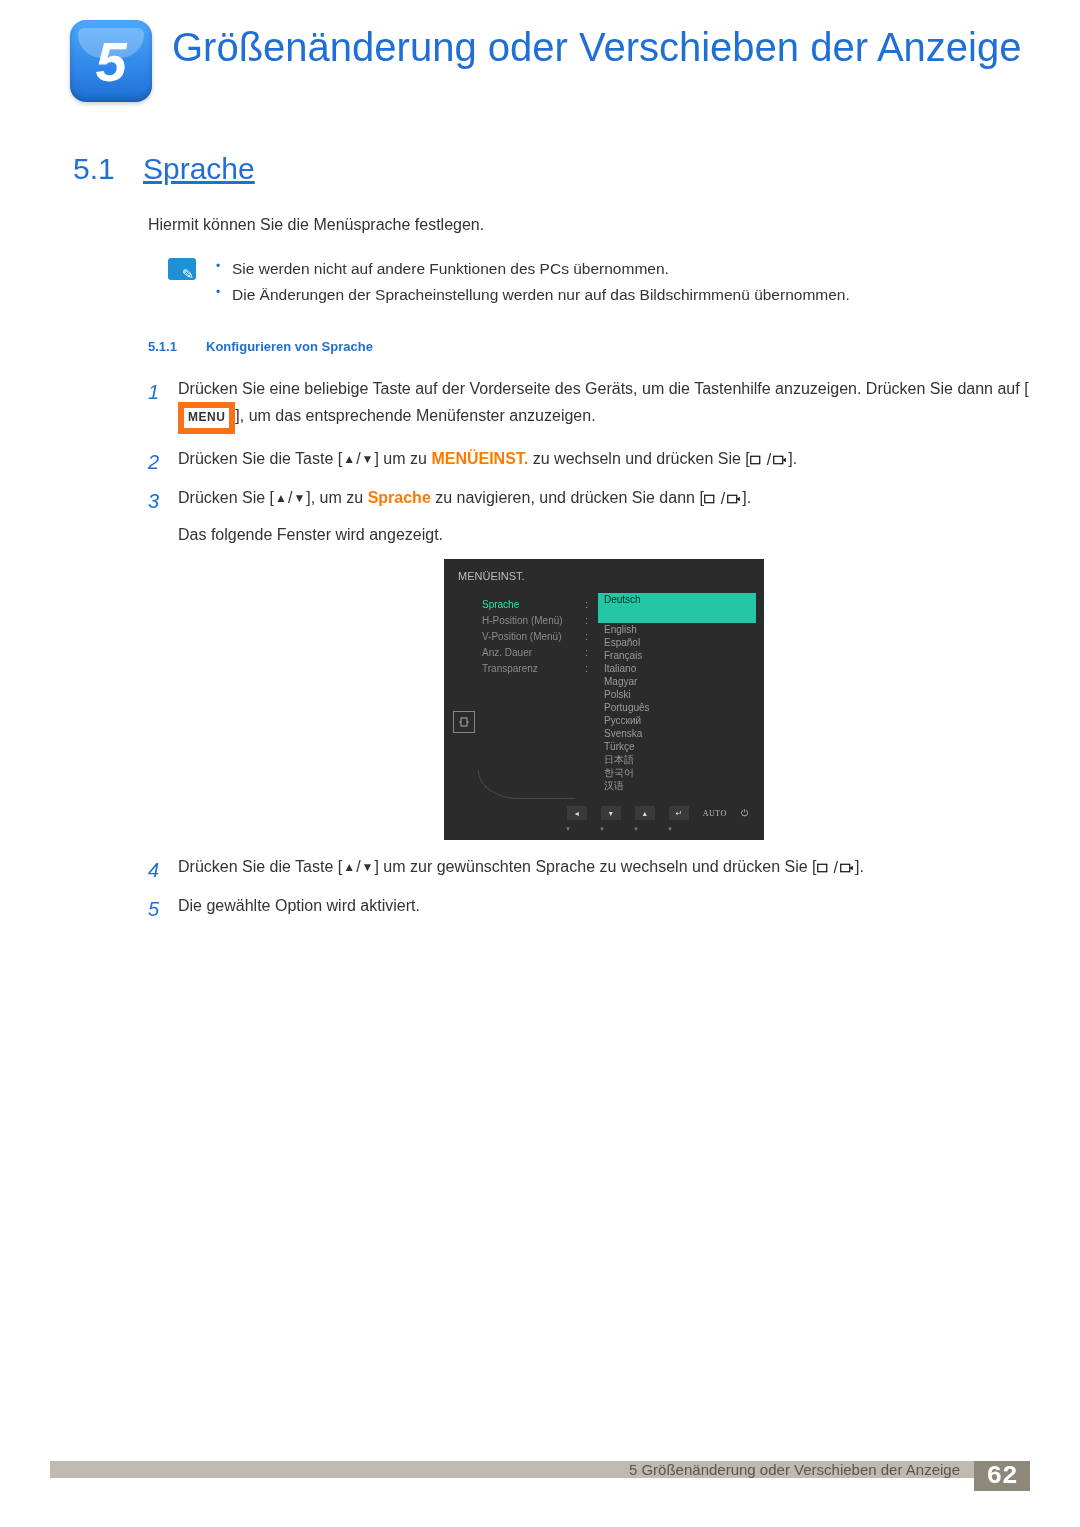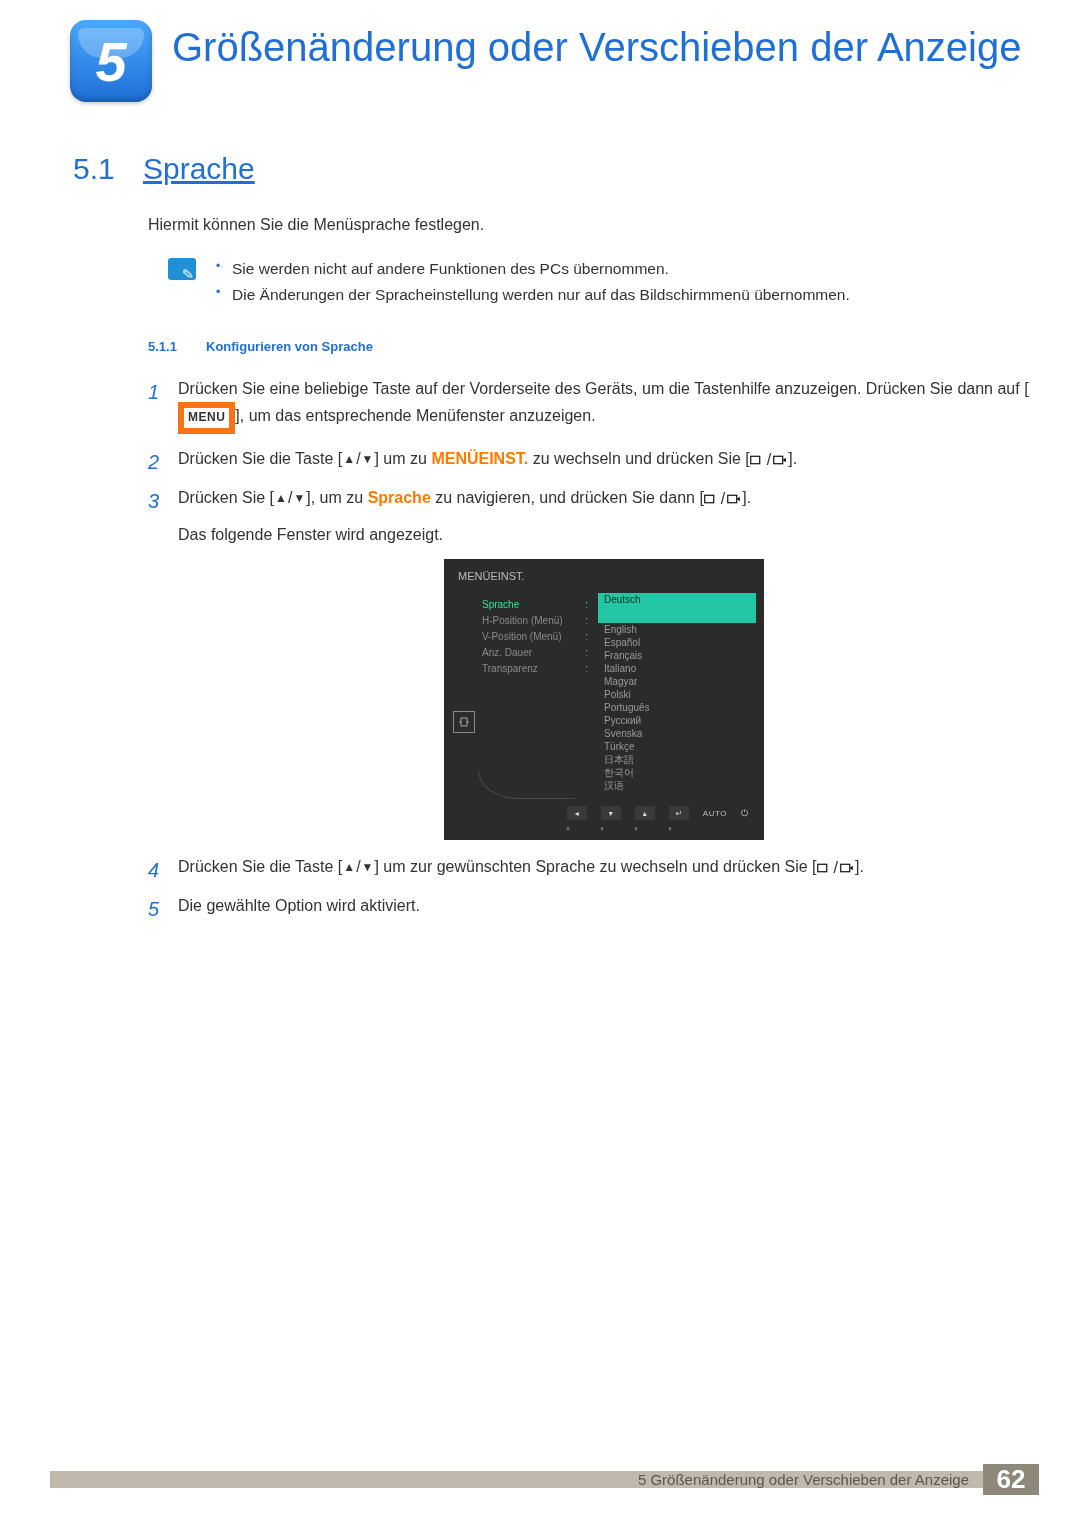--- a/index.html
+++ b/index.html
@@ -93,31 +93,31 @@
   .osd-right .sel{ background:#23c7a5; color:#0d2b23; padding:0 6px; height:30px; line-height:14px; }
   .osd-right .opt{ color:#9a9a9a; padding:0 6px; height:13px; line-height:13px; }
   .osd-bar {
     display:flex; justify-content:flex-end; align-items:center; gap:14px;
     padding:4px 8px 6px 8px; margin-top:6px;
   }
   .osd-btn{
     width:20px;height:14px;background:#3a3a3a;display:flex;align-items:center;justify-content:center;
     font-size:8px;color:#dcdcdc;
   }
-  .osd-auto{ font-size:8px; color:#bdbdbd; letter-spacing:.5px; }
+  .osd-auto{ font-size:8px; color:#bdbdbd; letter-spacing:.5px;font-family:Liberation Serif, serif; }
   .osd-sub{ display:flex; justify-content:flex-end; gap:14px; padding:0 8px 6px 8px; margin-top:-4px;}
   .osd-sub span{ font-size:7px; color:#7a7a7a; width:20px; text-align:center;}
   .footer {
-    position:absolute; left:50px; right:41px; bottom:30px; height:36px; display:flex;
-    align-items:center;
+    position:absolute; left:50px; right:50px; bottom:30px; height:36px; display:flex;
+    align-items:flex-start;
   }
   .footer .bar { flex:1; background:#bfb9ae; display:flex; align-items:center; justify-content:flex-end;
     padding-right:14px; color:#5c574d; font-size:15px; }
   .footer .pg { width:56px; background:#8e887b; color:#fff; display:flex; align-items:center; justify-content:center;
-    font-size:26px; font-weight:bold; }
+    font-size:26px; font-weight:bold;font-family:Liberation Mono, monospace; }
 </style>
 </head>
 <body>
 
 <div class="page">
   <div class="header-row">
     <div class="chapter-badge">5</div>
     <div class="chapter-title">Größenänderung oder Verschieben der Anzeige</div>
   </div>
 

